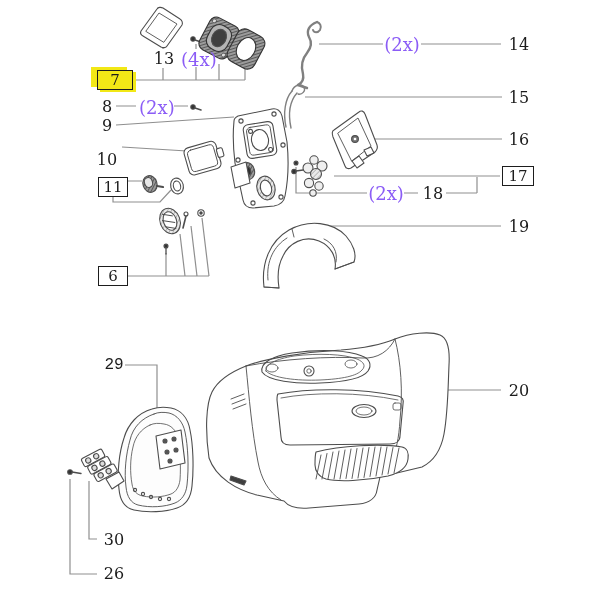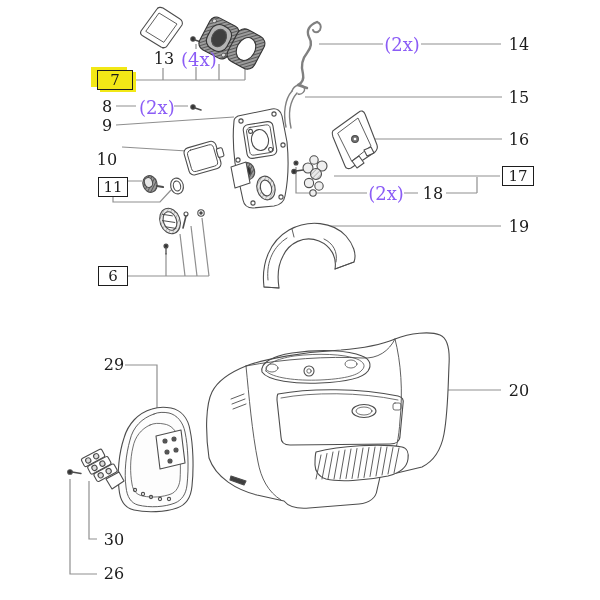--- a/index.html
+++ b/index.html
@@ -268,18 +268,18 @@
 
   <div class="co boxed" style="left:502px;top:166px;width:30px;">17</div>
 
   <div class="co" style="left:420px;top:185px;width:26px;">18</div>
   <div class="qty" style="left:368px;top:186px;width:36px;">(2x)</div>
 
   <div class="co" style="left:504px;top:218px;width:30px;">19</div>
 
   <div class="co" style="left:504px;top:382px;width:30px;">20</div>
 
-  <div class="co" style="left:99px;top:356px;width:30px;">29</div>
+  <div class="co" style="left:99px;top:356px;width:30px;font-family:Liberation Mono, monospace;">29</div>
 
   <div class="co" style="left:99px;top:531px;width:30px;">30</div>
 
   <div class="co" style="left:99px;top:565px;width:30px;">26</div>
 </div>
 
 </body></html>

